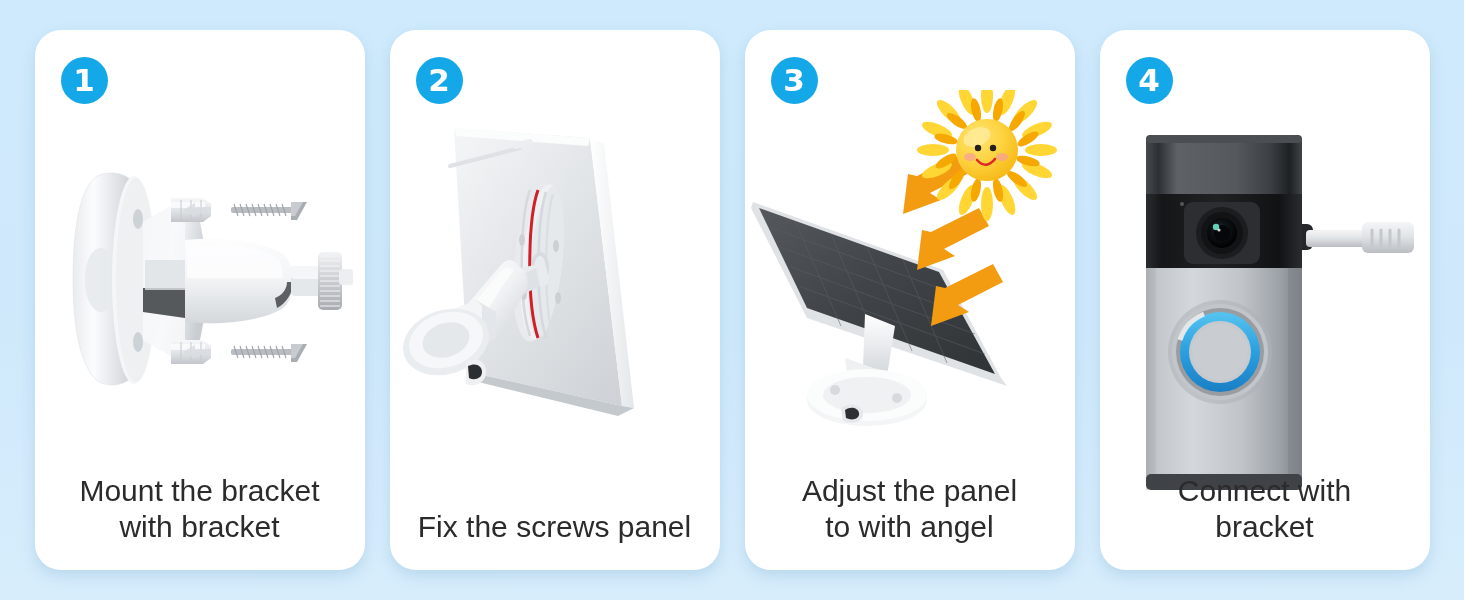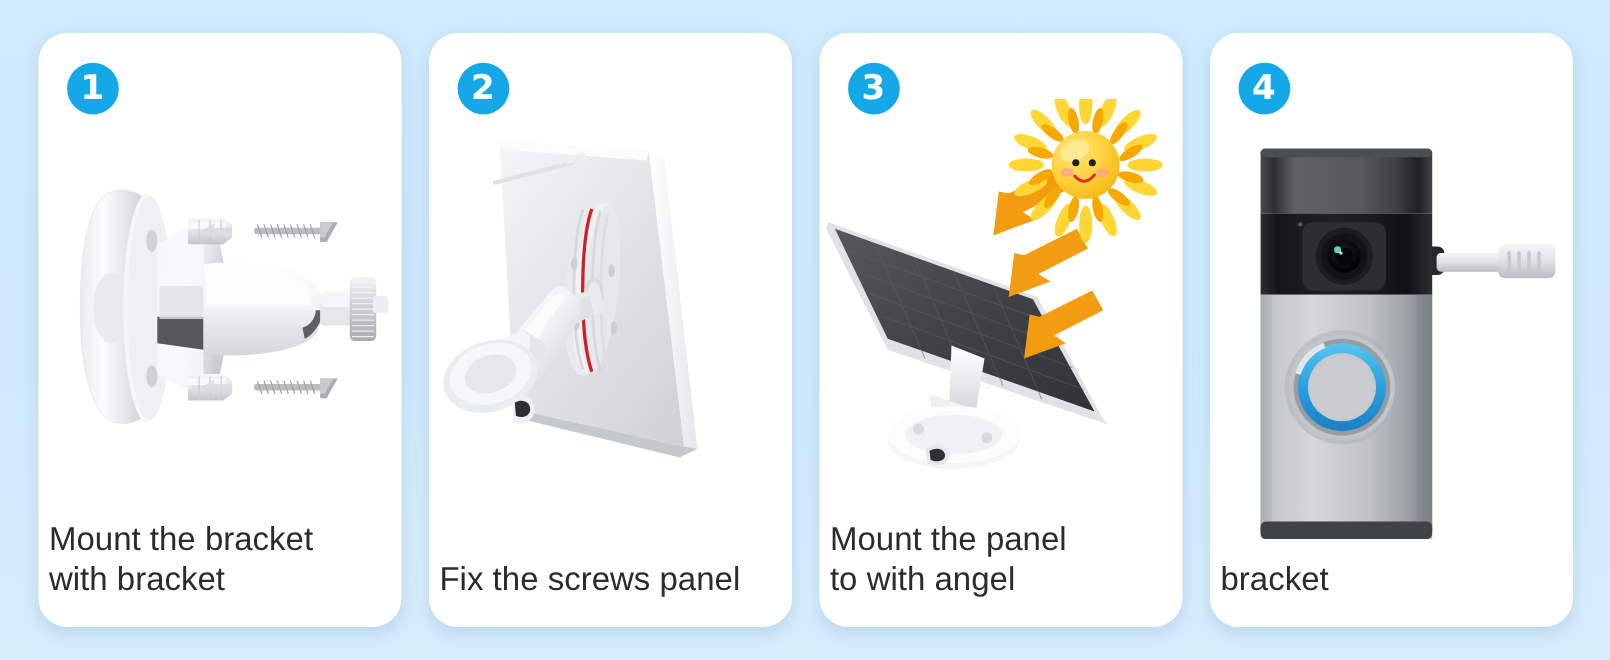--- a/index.html
+++ b/index.html
@@ -63,21 +63,21 @@
     height: 400px;
   }
 
   .art svg { display: block; width: 100%; height: 100%; }
 
   .caption {
     position: absolute;
     left: 0;
     right: 0;
     bottom: 24px;
-    text-align: left;
+    text-align: center;
     color: #2b2b2b;
     font-size: 30px;
     line-height: 1.22;
     font-family: "Liberation Sans", sans-serif;
     padding: 0 10px;
   }
   .caption .l2 { display: block; }
 </style>
 </head>
 <body>
@@ -372,21 +372,21 @@
           <ellipse cx="-10" cy="-13" rx="14" ry="9" transform="rotate(-22 -10 -13)" fill="#ffeb99" opacity="0.85"></ellipse>
           <circle cx="-9" cy="-2" r="3.2" fill="#231f20"></circle>
           <circle cx="6" cy="-2" r="3.2" fill="#231f20"></circle>
           <ellipse cx="-17" cy="7" rx="6" ry="4" fill="#f79aa2" opacity="0.65"></ellipse>
           <ellipse cx="15" cy="7" rx="6" ry="4" fill="#f79aa2" opacity="0.65"></ellipse>
           <path d="M-10 10 Q-1 20 8 9" stroke="#e0282b" stroke-width="2.6" fill="none" stroke-linecap="round"></path>
         </g>
       </svg>
     </div>
     <div class="caption">
-      <span>Mount the panel</span>
+      <span>Adjust the panel</span>
       <span class="l2">to with angel</span>
     </div>
   </div>
 
   <div class="card">
     <div class="badge">4</div>
     <div class="art">
       <svg viewBox="0 0 330 400" xmlns="http://www.w3.org/2000/svg">
         <defs>
           <linearGradient id="g4top" x1="0" y1="0" x2="1" y2="0">
@@ -461,17 +461,18 @@
         <circle cx="120" cy="262" r="52" fill="#adb2b8" opacity="0.55"></circle>
         <circle cx="120" cy="262" r="48" fill="#c2c6cb"></circle>
         <circle cx="120" cy="262" r="44" fill="#4d5054" opacity="0.35"></circle>
         <circle cx="120" cy="262" r="40" fill="url(#g4ring)"></circle>
         <circle cx="120" cy="262" r="31" fill="#c6cacf"></circle>
         <circle cx="120" cy="262" r="28" fill="#c9cdd2"></circle>
         <path d="M80 250 A42 42 0 0 1 104 224" stroke="#ffffff" stroke-width="5" fill="none" opacity="0.75"></path>
       </svg>
     </div>
     <div class="caption">
+      <span>Connect with</span>
       <span class="l2">bracket</span>
     </div>
   </div>
 
 </div>
 
 </body></html>

